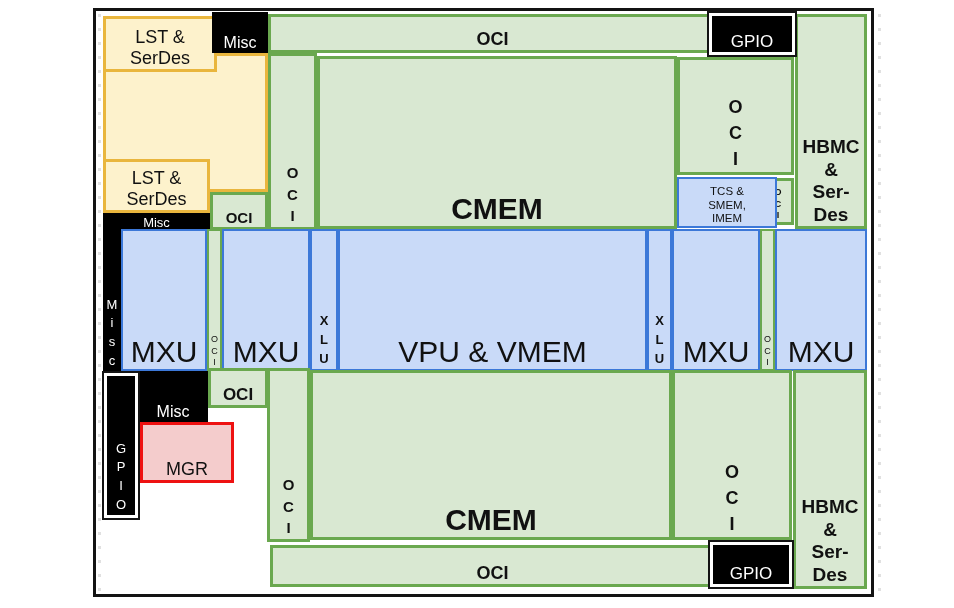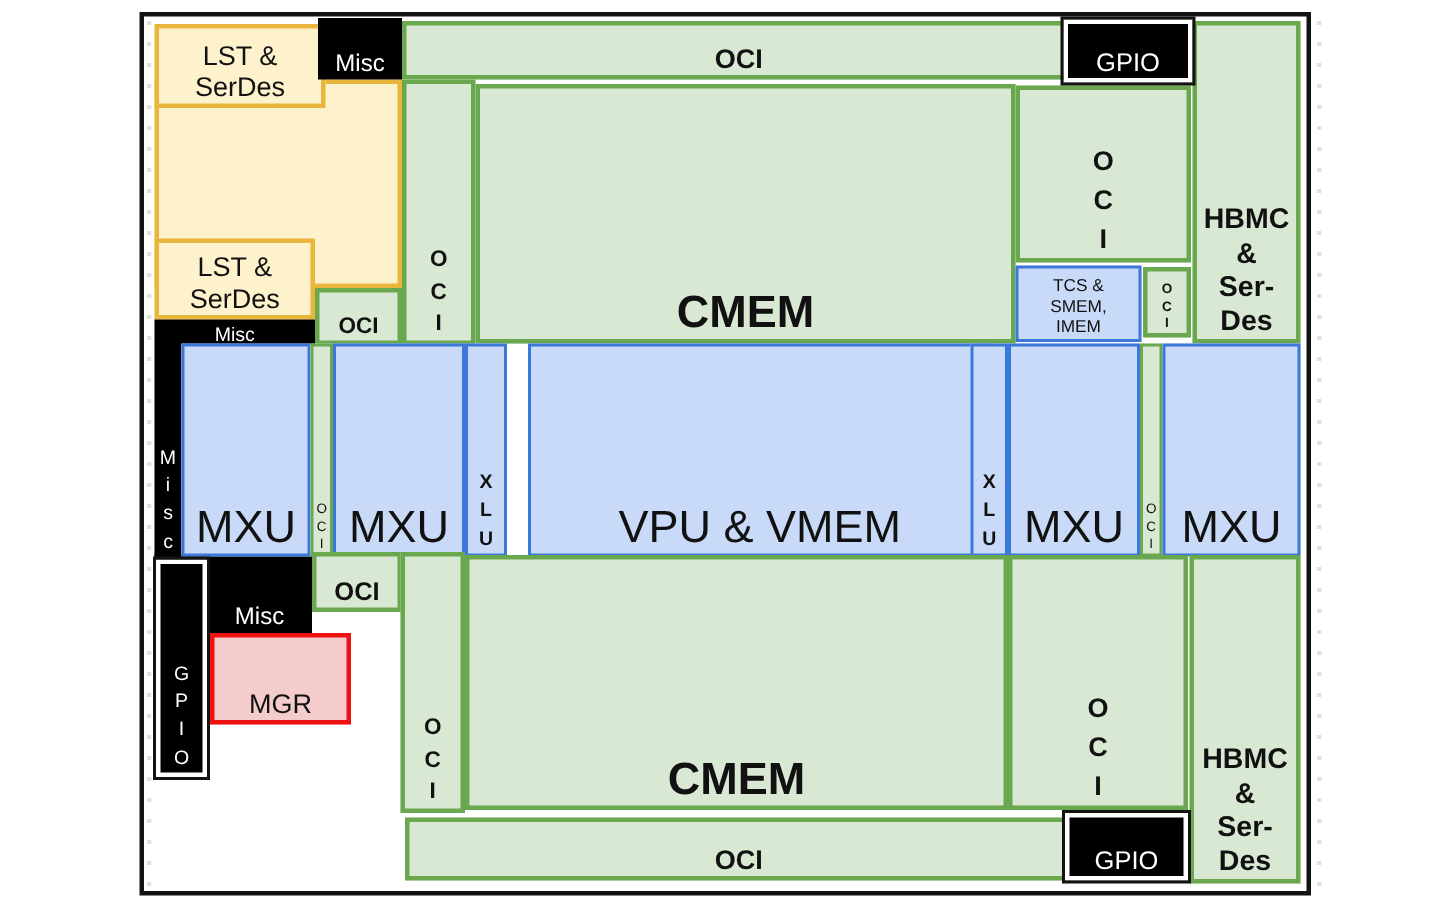--- a/index.html
+++ b/index.html
@@ -95,21 +95,21 @@
     <span>O
 C
 I</span>
   </div>
   <div class="blk green t19" style="left:795px;top:14px;width:72px;height:215px;">
     <span>HBMC
 &amp;
 Ser-
 Des</span>
   </div>
-  <div class="blk blue t12" style="left:677px;top:177px;width:84px;height:51px;">
+  <div class="blk blue t12" style="left:677px;top:177px;width:100px;height:51px;">
     <span>TCS &amp;
 SMEM,
 IMEM</span>
   </div>
 
   <div class="blk black t13" style="left:103px;top:213px;width:107px;height:17px;">
     <span>Misc</span>
   </div>
   <div class="blk black t13 stackwide" style="left:103px;top:230px;width:18px;height:141px;">
     <span>M
@@ -130,21 +130,21 @@
 I</span>
   </div>
   <div class="blk blue t30" style="left:222px;top:229px;width:88px;height:142px;">
     <span>MXU</span>
   </div>
   <div class="blk blue t13 bold stackwide" style="left:310px;top:229px;width:28px;height:142px;">
     <span>X
 L
 U</span>
   </div>
-  <div class="blk blue t30" style="left:352px;top:229px;width:309px;height:142px;">
+  <div class="blk blue t30" style="left:338px;top:229px;width:309px;height:142px;">
     <span>VPU &amp; VMEM</span>
   </div>
   <div class="blk blue t13 bold stackwide" style="left:647px;top:229px;width:25px;height:142px;">
     <span>X
 L
 U</span>
   </div>
   <div class="blk blue t30" style="left:672px;top:229px;width:88px;height:142px;">
     <span>MXU</span>
   </div>

